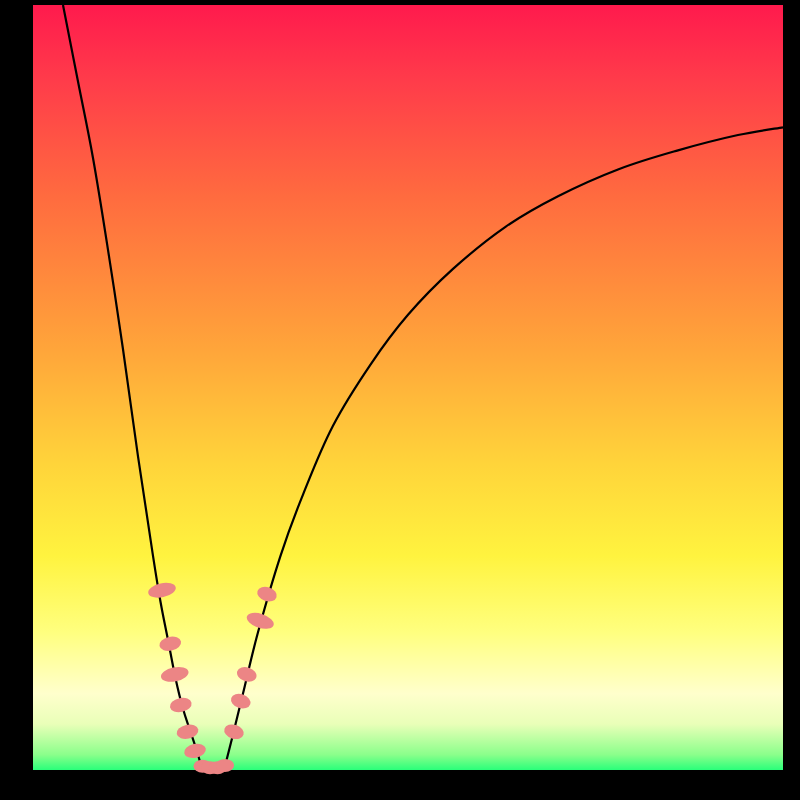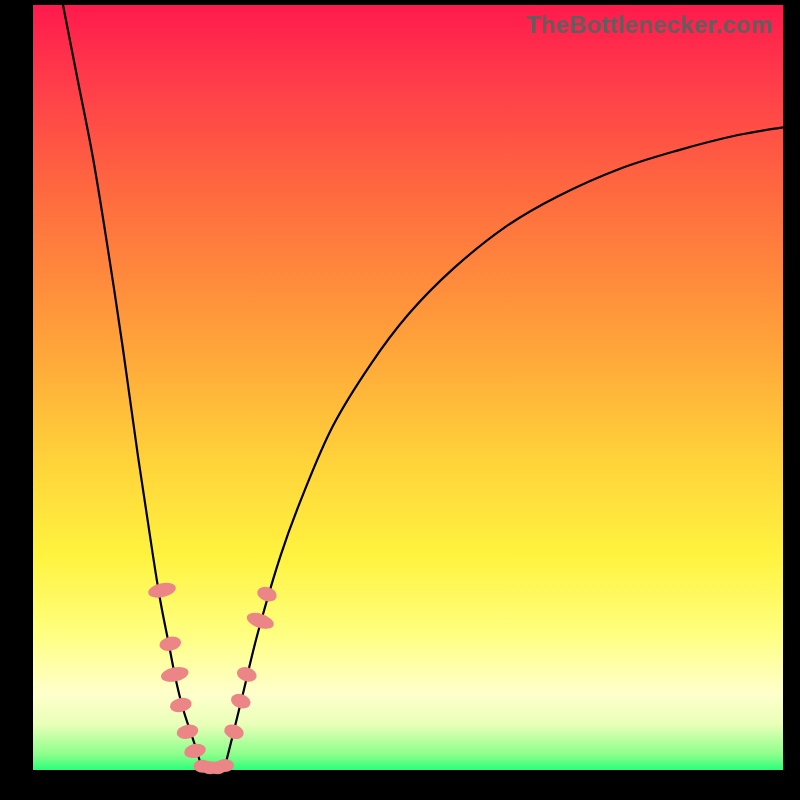--- a/index.html
+++ b/index.html
@@ -57,21 +57,20 @@
   }
   .bead {
     fill: #ec8585;
     stroke: none;
   }
 </style>
 </head>
 <body>
 
 <div class="frame">
-  <div class="watermark">TheBottlenecker.com</div>
   <svg class="plot" viewBox="0 0 750 765">
     <path id="leftCurve" class="curve" d="M 30 0 C 32.7 13.77, 39.6 48.96, 45 76.5 C 50.4 104.03999999999999, 54.6 122.70600000000002, 60 153 C 65.4 183.29399999999998, 69.6 210.37499999999997, 75 244.79999999999995 C 80.4 279.22499999999997, 84.6 307.0709999999999, 90 344.24999999999994 C 95.4 381.429, 99.60000000000001 414.17100000000005, 105.00000000000001 451.35 C 110.40000000000002 488.529, 115.95 524.637, 120 550.8 C 124.05 576.963, 124.80000000000001 581.553, 127.50000000000001 596.7 C 130.20000000000002 611.8470000000001, 132.3 621.1800000000001, 135 634.95 C 137.7 648.72, 139.8 660.807, 142.5 673.2 C 145.2 685.5930000000001, 147.3 694.161, 150 703.8 C 152.7 713.439, 154.8 718.4879999999999, 157.5 726.75 C 160.2 735.0120000000001, 163.11 743.5035, 165 749.7 C 166.89 755.8965000000001, 167.45999999999998 759.1095, 167.99999999999997 761.175"></path>
     <path id="rightCurve" class="curve" d="M 192 761.175 C 193.215 756.3555, 195.51 747.4815, 198.75 734.4 C 201.99 721.3185, 205.27500000000003 707.778, 210.00000000000003 688.5 C 214.72500000000002 669.222, 218.25 652.086, 225 627.3 C 231.75 602.5139999999999, 239.4 575.5859999999999, 247.5 550.8 C 255.6 526.014, 260.55 513.009, 270 489.6 C 279.45 466.19100000000003, 287.85 444.159, 300 420.75 C 312.15 397.341, 324 379.51649999999995, 337.5 359.54999999999995 C 351 339.58349999999996, 360.15 327.0375, 375 309.82500000000005 C 389.85 292.61250000000007, 402.45000000000005 279.7605, 420.00000000000006 263.92499999999995 C 437.55000000000007 248.08949999999996, 453.6 234.93150000000003, 472.5 221.85000000000002 C 491.4 208.76850000000002, 504.75 201.5775, 525 191.25 C 545.25 180.9225, 563.4 172.73700000000005, 585 164.47500000000002 C 606.6 156.213, 623.4 151.5464999999999, 645 145.3499999999999 C 666.6 139.15349999999992, 686.1 134.18100000000007, 705 130.05000000000007 C 723.9 125.91900000000008, 741.9 123.77699999999999, 750 122.39999999999998"></path>
     <g id="beads">
         <ellipse class="bead" cx="129" cy="585.225" rx="7" ry="14" transform="rotate(78 129 585.225)"></ellipse>
         <ellipse class="bead" cx="137.25" cy="638.775" rx="7" ry="11" transform="rotate(78 137.25 638.775)"></ellipse>
         <ellipse class="bead" cx="141.74999999999997" cy="669.375" rx="7" ry="14" transform="rotate(78 141.74999999999997 669.375)"></ellipse>
         <ellipse class="bead" cx="147.74999999999997" cy="699.975" rx="7" ry="11" transform="rotate(78 147.74999999999997 699.975)"></ellipse>
         <ellipse class="bead" cx="154.5" cy="726.75" rx="7" ry="11" transform="rotate(78 154.5 726.75)"></ellipse>
         <ellipse class="bead" cx="162.00000000000003" cy="745.875" rx="7" ry="11" transform="rotate(78 162.00000000000003 745.875)"></ellipse>

